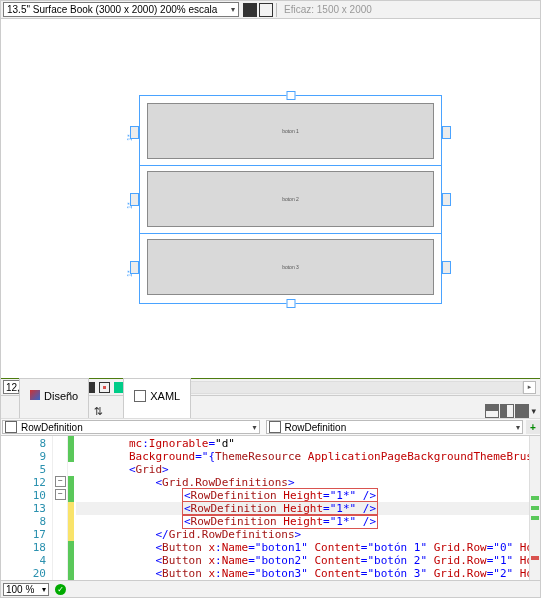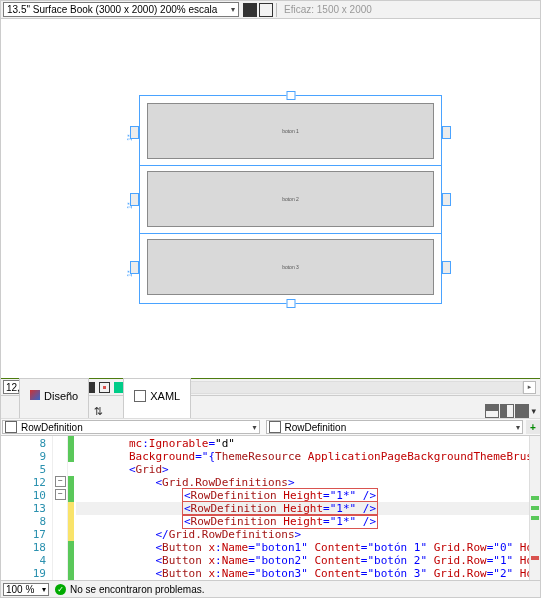--- a/index.html
+++ b/index.html
@@ -224,21 +224,21 @@
         <div>8</div>
         <div>9</div>
         <div>5</div>
         <div>12</div>
         <div>10</div>
         <div>13</div>
         <div>8</div>
         <div>17</div>
         <div>18</div>
         <div>4</div>
-        <div>19</div>
+        <div>20</div>
       </div>
     <div class="outline">
       <div class="fold" style="top:40px">−</div>
       <div class="fold" style="top:53px">−</div>
     </div>
     <div class="mark-col">
       <div class="ystripe" style="top:66px;height:39px"></div>
       <div class="gstripe" style="top:0;height:26px"></div>
       <div class="gstripe" style="top:40px;height:26px"></div>
       <div class="gstripe" style="top:105px;height:60px"></div>
@@ -251,16 +251,15 @@
       <div class="r" style="top:120px"></div>
     </div>
   </div>
 
   <div class="status">
     <div class="pct">
       <span>100 %</span>
       <span style="font-size:8px">▾</span>
     </div>
     <span class="check">✓</span>
-    <span>No se encontraron problemas.</span>
   </div>
 
 </div>
 
 </body></html>

